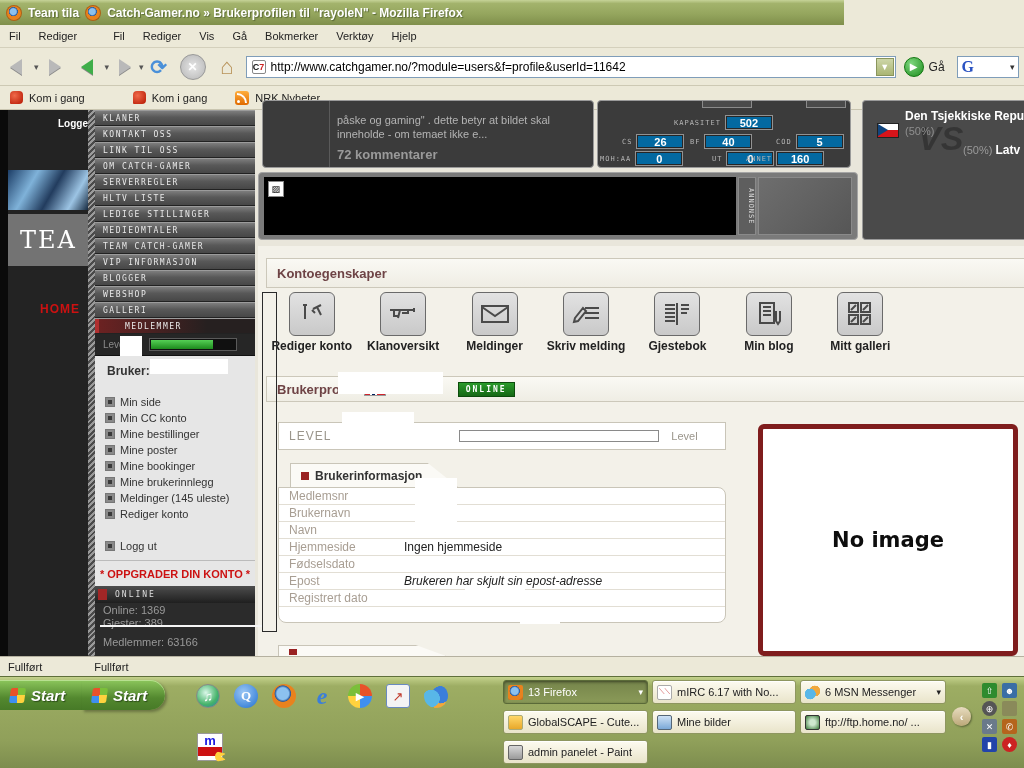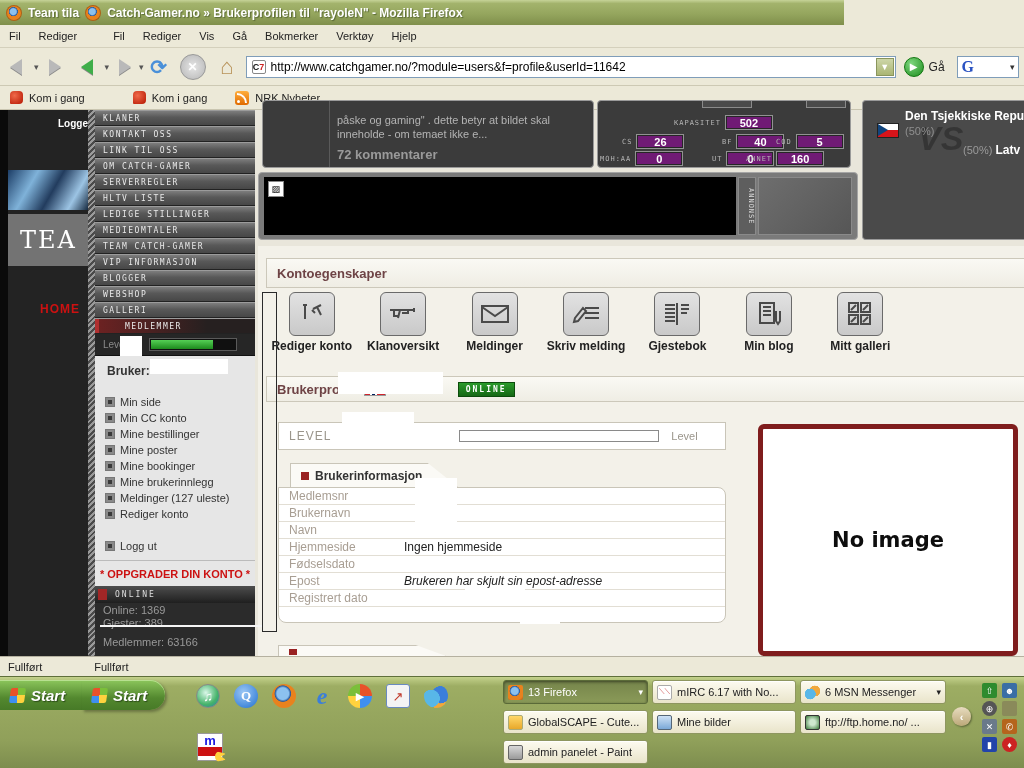--- a/index.html
+++ b/index.html
@@ -106,21 +106,21 @@
 
 .darkpanel { background:#3b3b3b; border:1px solid #9a9a9a; border-radius:4px; }
 #panel-comments { left:262px; top:100px; width:332px; height:68px; overflow:hidden; }
 #panel-comments .divider { position:absolute; left:66px; top:0; bottom:0; width:1px; background:#5a5a5a; }
 #commenttext { position:absolute; left:74px; top:12px; width:250px; color:#b4b4b4; font-size:11px; line-height:14px; }
 #commentcount { position:absolute; left:74px; top:46px; color:#9a9a9a; font-weight:bold; font-size:13px; }
 #panel-stats { left:597px; top:100px; width:254px; height:68px; overflow:hidden; }
 .sliver { position:absolute; height:9px; background:#4a4a4a; border:1px solid #8a8a8a; top:-2px; }
 .statrow { position:absolute; display:flex; align-items:center; }
 .statlabel { font-family:"DejaVu Sans Mono",monospace; font-size:7px; letter-spacing:1px; color:#b5b5b5; margin-right:4px; }
-.statbox { width:48px; height:15px; background:#701a75; border:1px solid #929292; box-shadow:inset 0 0 0 1px #262626;
+.statbox { width:48px; height:15px; background:#0369a1; border:1px solid #929292; box-shadow:inset 0 0 0 1px #262626;
   color:#fff; font-weight:bold; font-size:11px; display:flex; align-items:center; justify-content:center; }
 
 
 #panel-match { left:862px; top:100px; width:162px; height:140px; background:#4a4a4a; border:1px solid #9a9a9a; border-radius:4px 0 0 4px; border-right:none; overflow:hidden; }
 #matchvs { position:absolute; left:55px; top:18px; font-size:34px; font-weight:bold; font-style:italic; color:rgba(0,0,0,0.28); }
 .czflag { position:absolute; left:14px; top:22px; width:22px; height:15px; border:1px solid #222;
   background:linear-gradient(180deg,#fff 0 50%,#d7141a 50% 100%); }
 .czflag::before { content:""; position:absolute; left:0; top:0; border-top:6.5px solid transparent; border-bottom:6.5px solid transparent; border-left:10px solid #11457e; }
 #matchteam1 { position:absolute; left:42px; top:8px; color:#fff; font-weight:bold; font-size:12px; white-space:nowrap; }
 #matchpct1 { position:absolute; left:42px; top:24px; color:#8f8f8f; font-size:11px; }
@@ -352,21 +352,21 @@
       <div class="umitem">
           <span class="sqbullet"></span>
           <span>Mine bookinger</span>
         </div>
       <div class="umitem">
           <span class="sqbullet"></span>
           <span>Mine brukerinnlegg</span>
         </div>
       <div class="umitem">
           <span class="sqbullet"></span>
-          <span>Meldinger (127 uleste)</span>
+          <span>Meldinger (145 uleste)</span>
         </div>
       <div class="umitem">
           <span class="sqbullet"></span>
           <span>Rediger konto</span>
         </div>
       <div class="umitem logout">
           <span class="sqbullet"></span>
           <span>Logg ut</span>
         </div>
     </div>
@@ -390,21 +390,21 @@
   <span class="sliver" style="left:104px; width:50px;"></span>
   <span class="sliver" style="left:208px; width:40px;"></span>
   <div class="statrow" style="left:76px; top:14px;">
     <span class="statlabel">KAPASITET</span>
     <span class="statbox">502</span>
   </div>
   <div class="statrow" style="left:24px; top:33px;">
     <span class="statlabel">CS</span>
     <span class="statbox">26</span>
   </div>
-  <div class="statrow" style="left:124px; top:33px;">
+  <div class="statrow" style="left:92px; top:33px;">
     <span class="statlabel">BF</span>
     <span class="statbox">40</span>
   </div>
   <div class="statrow" style="left:178px; top:33px;">
     <span class="statlabel">COD</span>
     <span class="statbox">5</span>
   </div>
   <div class="statrow" style="left:2px; top:50px;">
     <span class="statlabel">MOH:AA</span>
     <span class="statbox">0</span>

